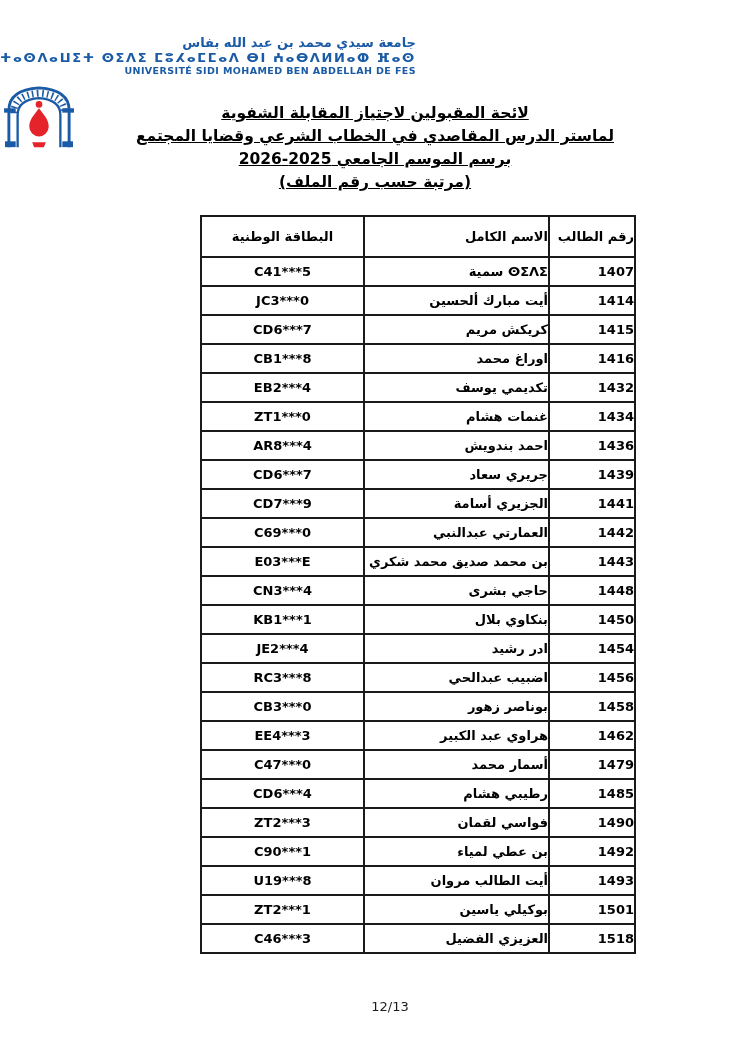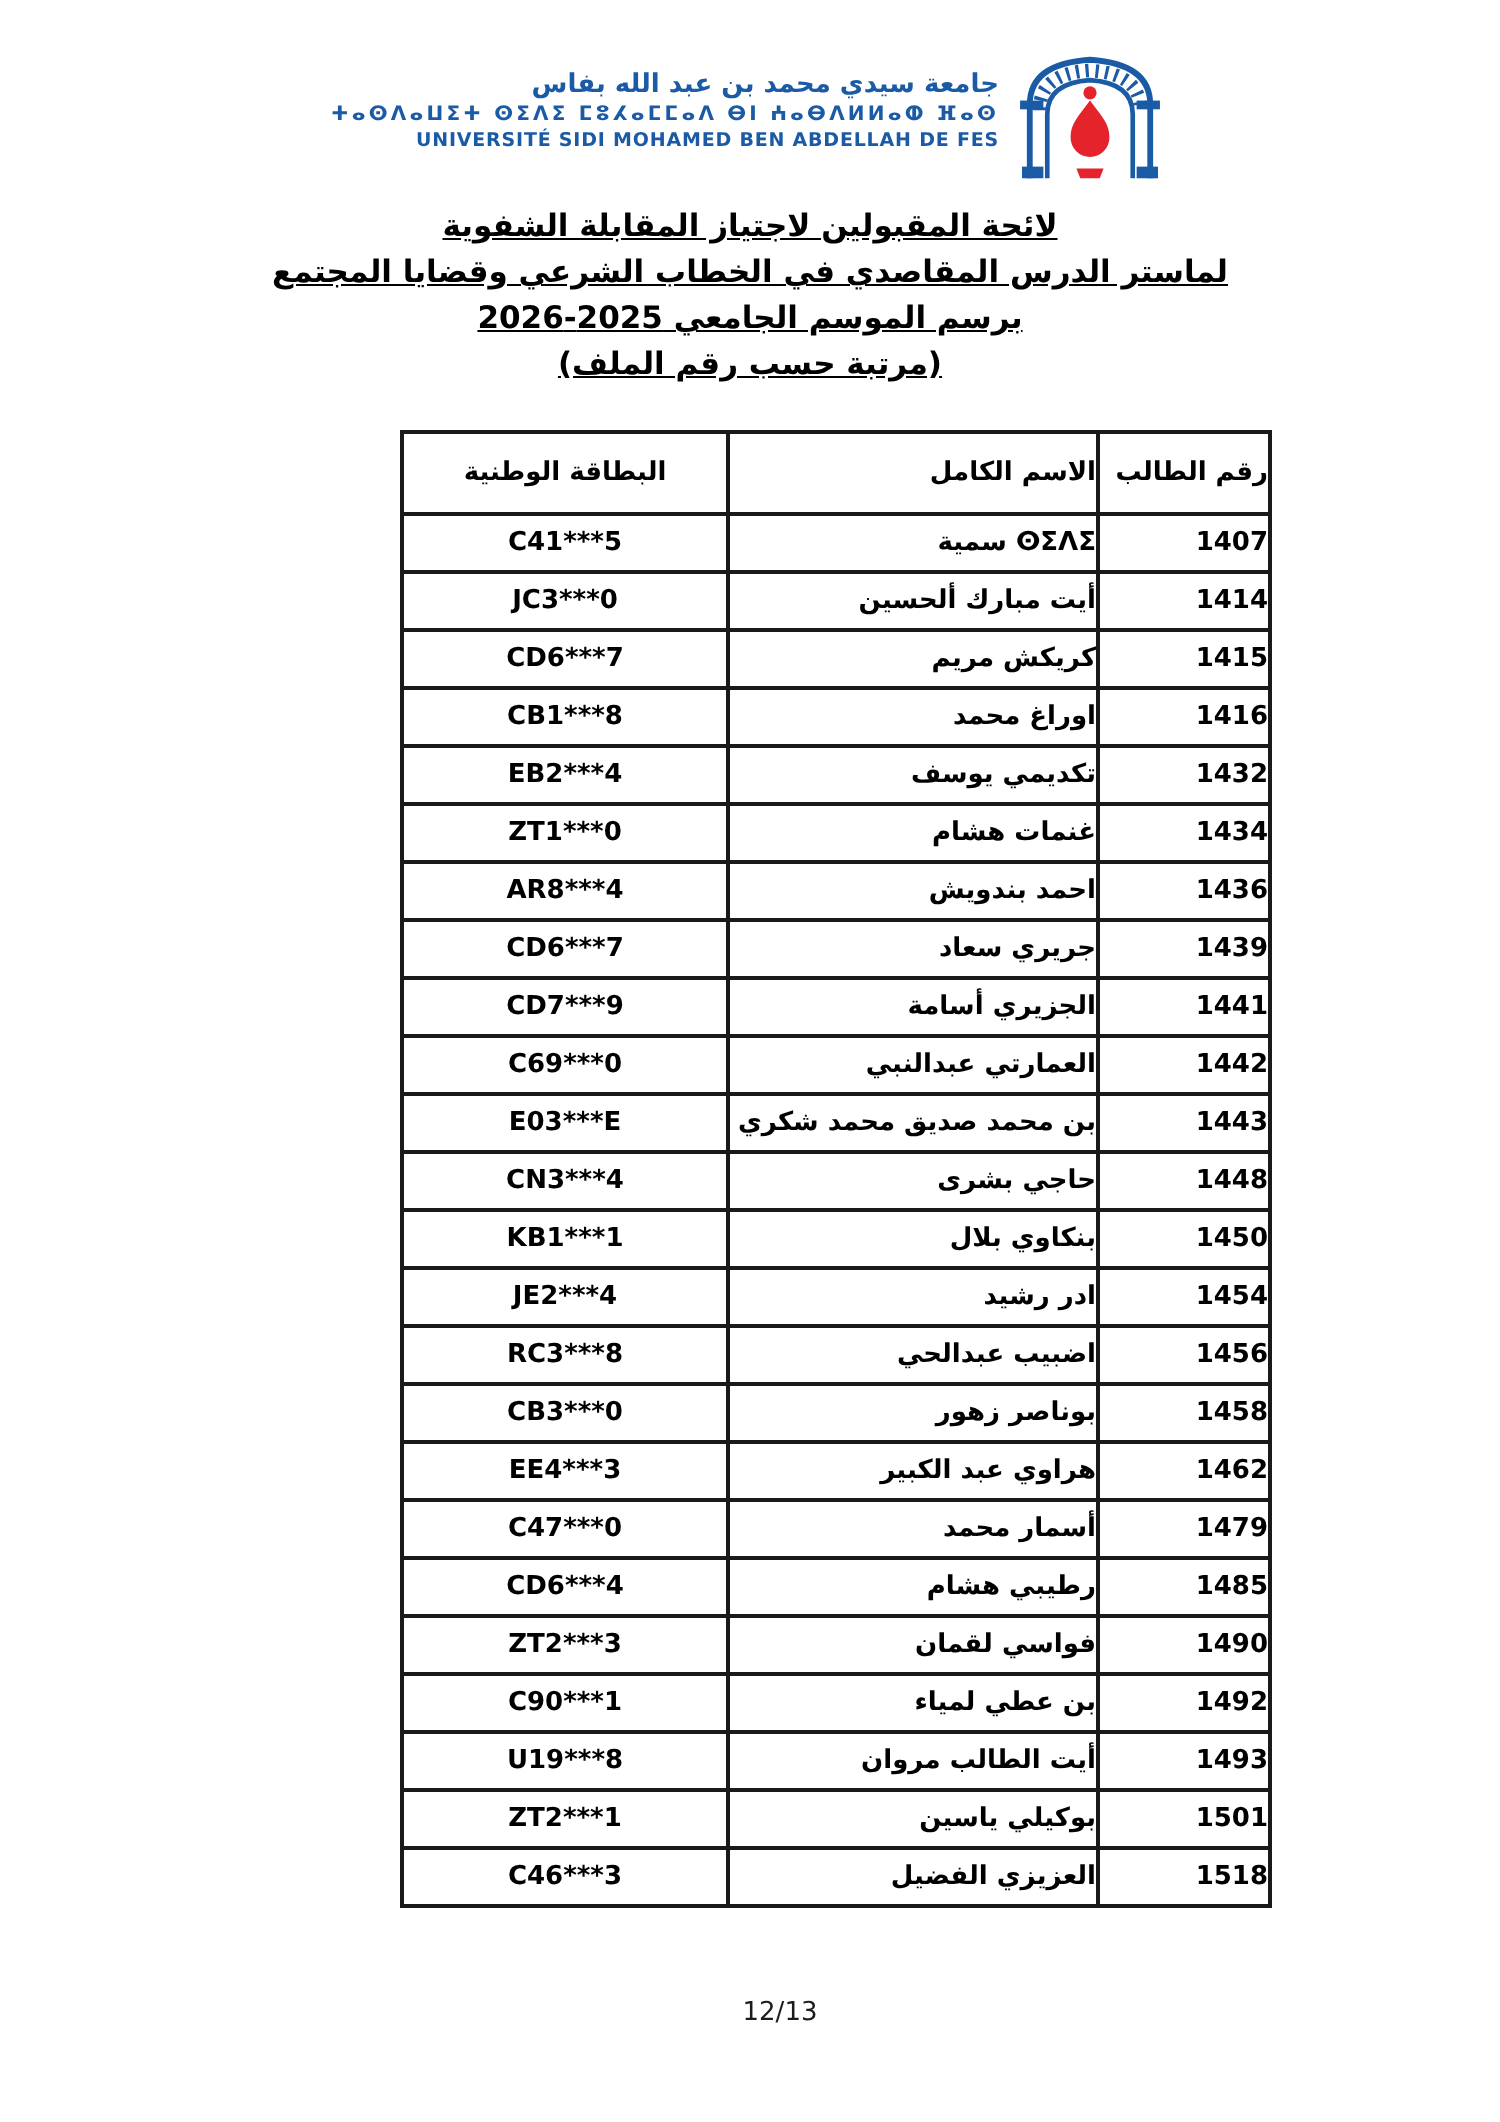--- a/index.html
+++ b/index.html
@@ -19,36 +19,37 @@
   
   .letterhead {
     position: absolute;
     top: 26px;
     left: 0;
     width: 100%;
     display: flex;
     justify-content: center;
     align-items: flex-start;
     gap: 7px;
+    flex-direction: column;
   }
   .letterhead-text {
     text-align: right;
     padding-top: 8px;
   }
   .uni-ar {
     direction: rtl;
     color: #1b5ba6;
     font-weight: bold;
     font-size: 13px;
     line-height: 17px;
   }
   .uni-tif {
     color: #1b5ba6;
     font-weight: bold;
-    font-size: 10px;
+    font-size: 13px;
     letter-spacing: 1.6px;
     line-height: 13px;
     white-space: nowrap;
   }
   .uni-fr {
     color: #1b5ba6;
     font-weight: bold;
     font-size: 9.5px;
     letter-spacing: 0.4px;
     line-height: 13px;

